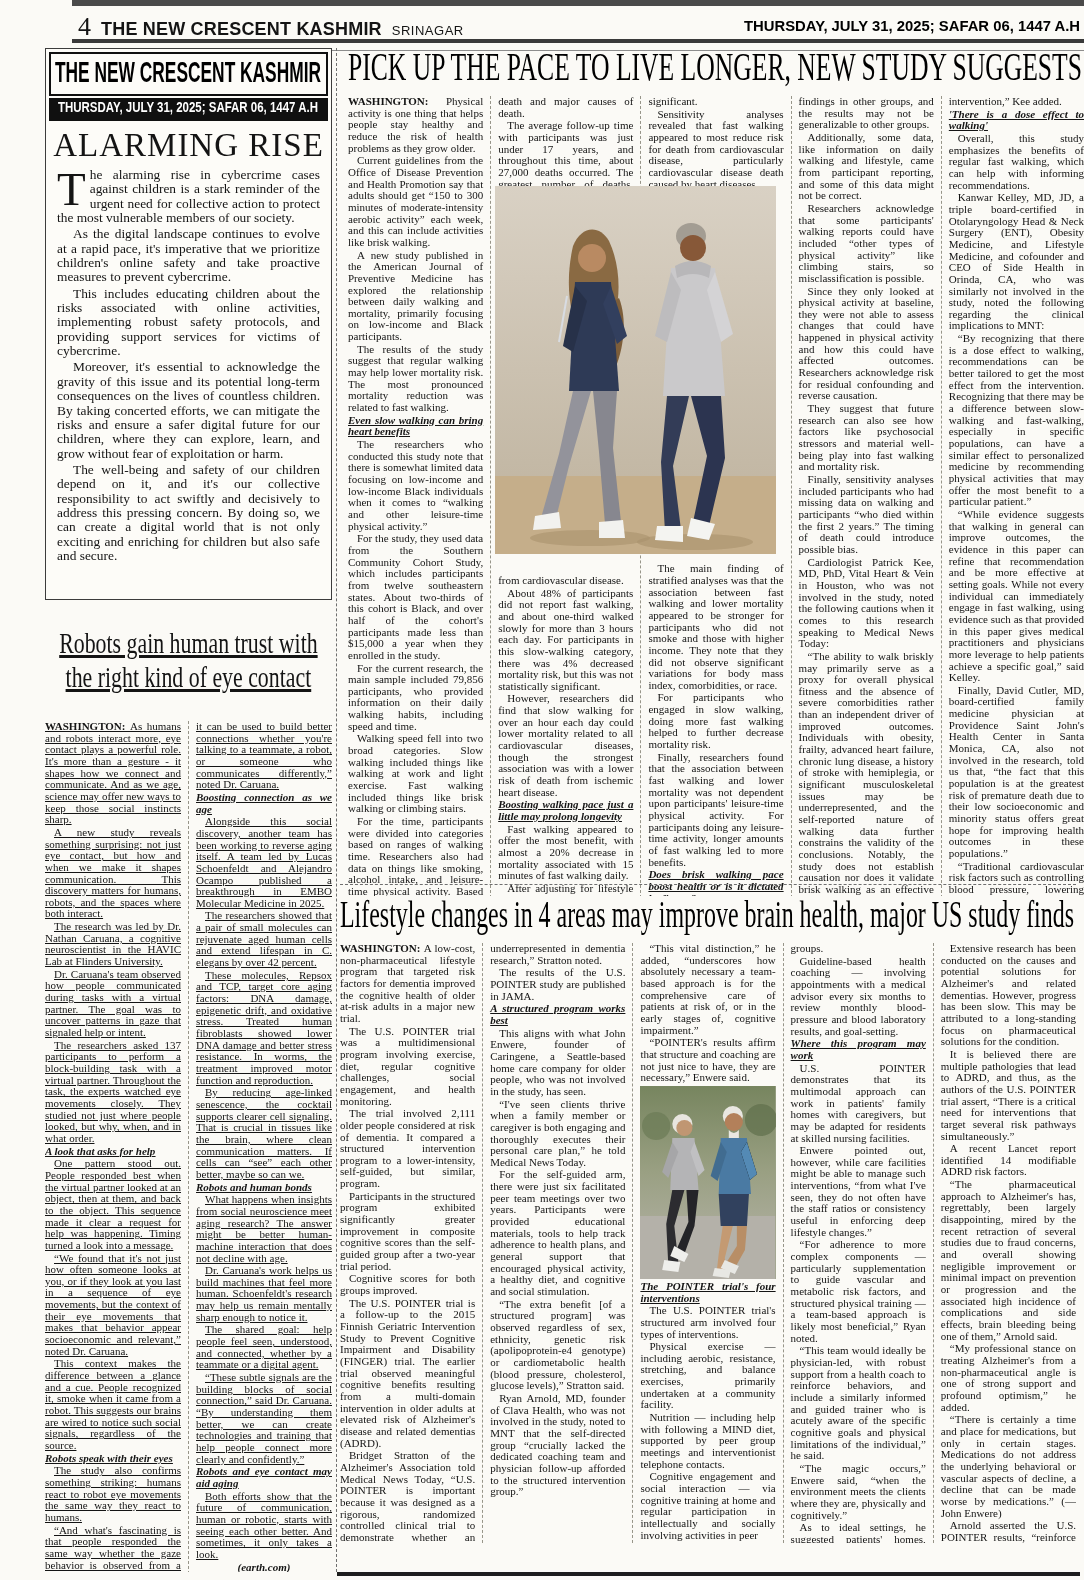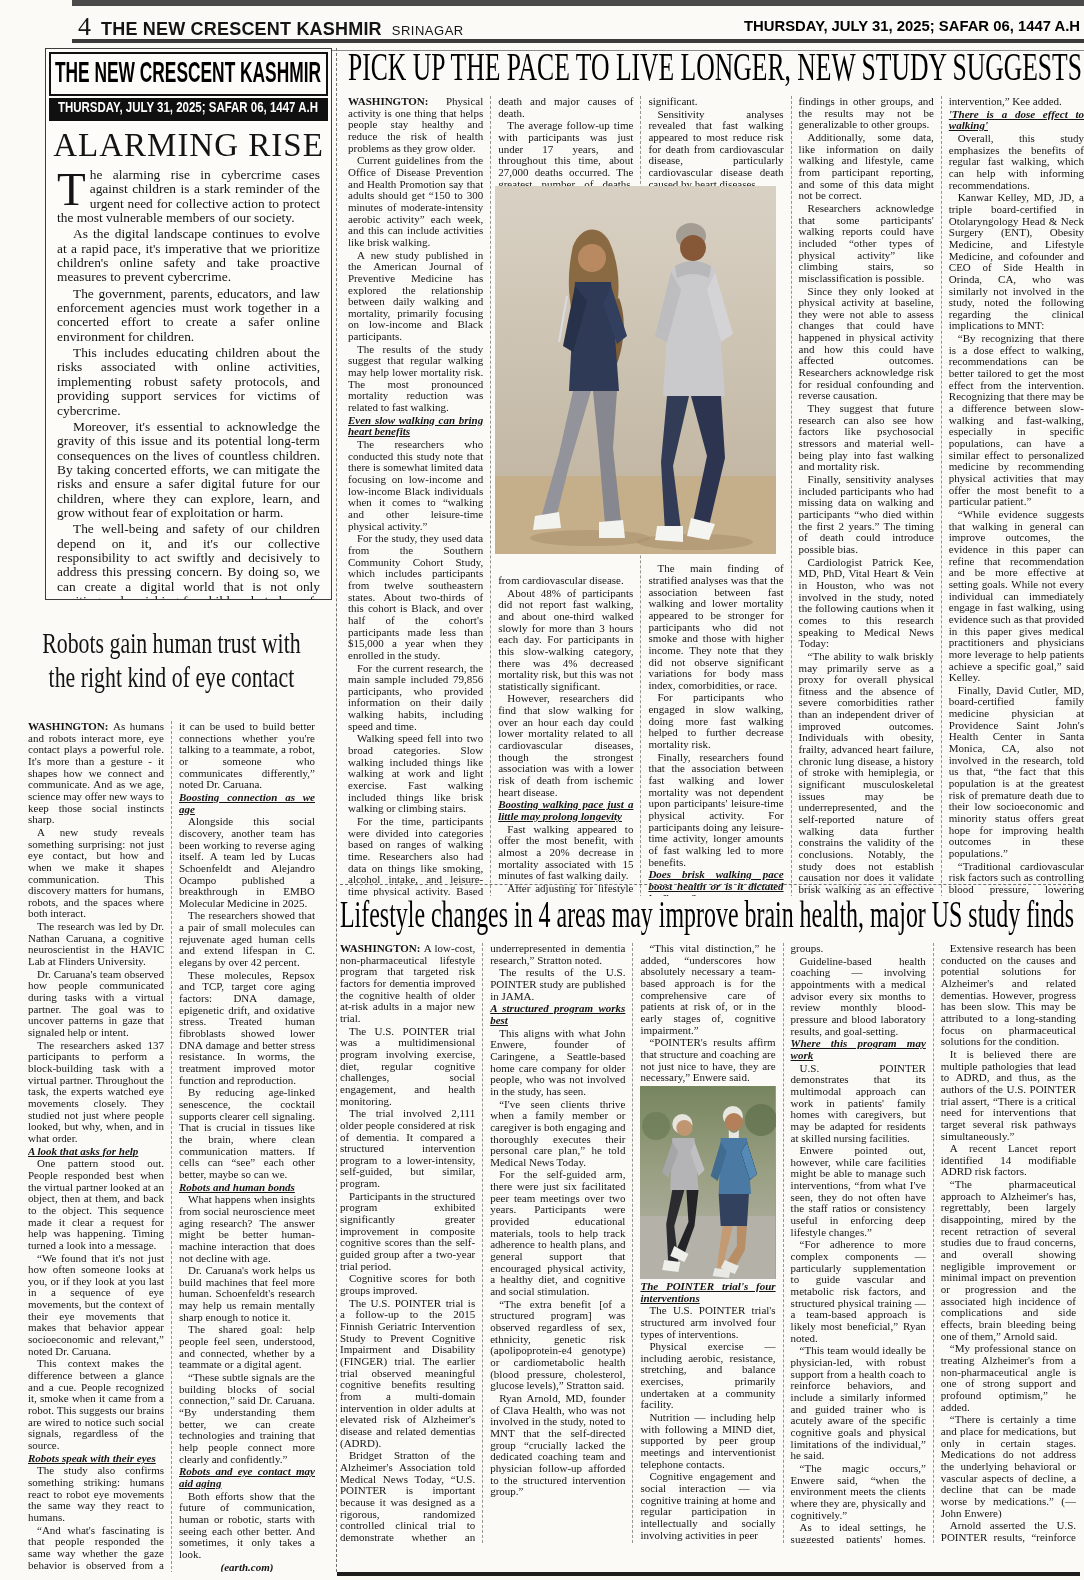--- a/index.html
+++ b/index.html
@@ -41,21 +41,21 @@
   .col p.src{text-align:center;font-style:italic;font-weight:bold;}
   .col p.lead strong{font-weight:bold;}
   
   .main-article{position:absolute;left:348px;top:44px;width:736px;height:852px;overflow:hidden;}
   .main-hl{display:block;margin:0 0 6px;}
   .hl-text{font:normal 40px "Liberation Serif",serif;}
   .main-cols{height:802px;}
   .main-cols .col{height:802px;}
   .walking-photo{position:absolute;left:147px;top:142px;width:281px;height:368px;z-index:2;background:#cfc6b8;}
   
-  .robots{position:absolute;left:28px;top:606px;width:287px;height:966px;overflow:hidden;}
+  .robots{position:absolute;left:45px;top:606px;width:287px;height:966px;overflow:hidden;text-decoration:underline;}
   .rob-hl-wrap{overflow:hidden;width:287px;}
   .rob-hl{width:394px;transform:scaleX(.728);transform-origin:0 0;
           font:normal 30px "Liberation Serif",serif;line-height:1.13;text-align:center;}
   .robots .cols{margin-top:7px;}
   .robots .col{height:878px;}
   
   .lifestyle{position:absolute;left:340px;top:884px;width:736px;height:676px;overflow:hidden;
              border-top:1px dashed #6f6f6f;box-sizing:border-box;}
   .ls-hl{display:block;margin:6px 0 6px;}
   .ls-hl-text{font:normal 38px "Liberation Serif",serif;}
@@ -89,21 +89,20 @@
     </div>
     <div class="ed-datebar">
       <svg width="271" height="17">
         <text x="5" y="13" textLength="260" lengthAdjust="spacingAndGlyphs" class="db-text">THURSDAY, JULY 31, 2025; SAFAR  06, 1447  A.H</text>
       </svg>
     </div>
     <h2 class="ed-headline">ALARMING RISE</h2>
     <div class="ed-body">
       <p class="first"><span class="dropcap">T</span><span>he alarming rise in cybercrime cases against children is a stark reminder of the urgent need for collective action to protect the most vulnerable members of our society.</span></p>
       <p>As the digital landscape continues to evolve at a rapid pace, it's imperative that we prioritize children's online safety and take proactive measures to prevent cybercrime.</p>
-      <p>The government, parents, educators, and law enforcement agencies must work together in a concerted effort to create a safer online environment for children.</p>
       <p>This includes educating children about the risks associated with online activities, implementing robust safety protocols, and providing support services for victims of cybercrime.</p>
       <p>Moreover, it's essential to acknowledge the gravity of this issue and its potential long-term consequences on the lives of countless children. By taking concerted efforts, we can mitigate the risks and ensure a safer digital future for our children, where they can explore, learn, and grow without fear of exploitation or harm.</p>
       <p>The well-being and safety of our children depend on it, and it's our collective responsibility to act swiftly and decisively to address this pressing concern. By doing so, we can create a digital world that is not only exciting and enriching for children but also safe and secure.</p>
     </div>
   </aside>
 
   <section class="main-article">
     <svg class="main-hl" width="736" height="46">
       <text x="0" y="36" textLength="734" lengthAdjust="spacingAndGlyphs" class="hl-text">PICK UP THE PACE TO LIVE LONGER, NEW STUDY SUGGESTS</text>
     </svg>

